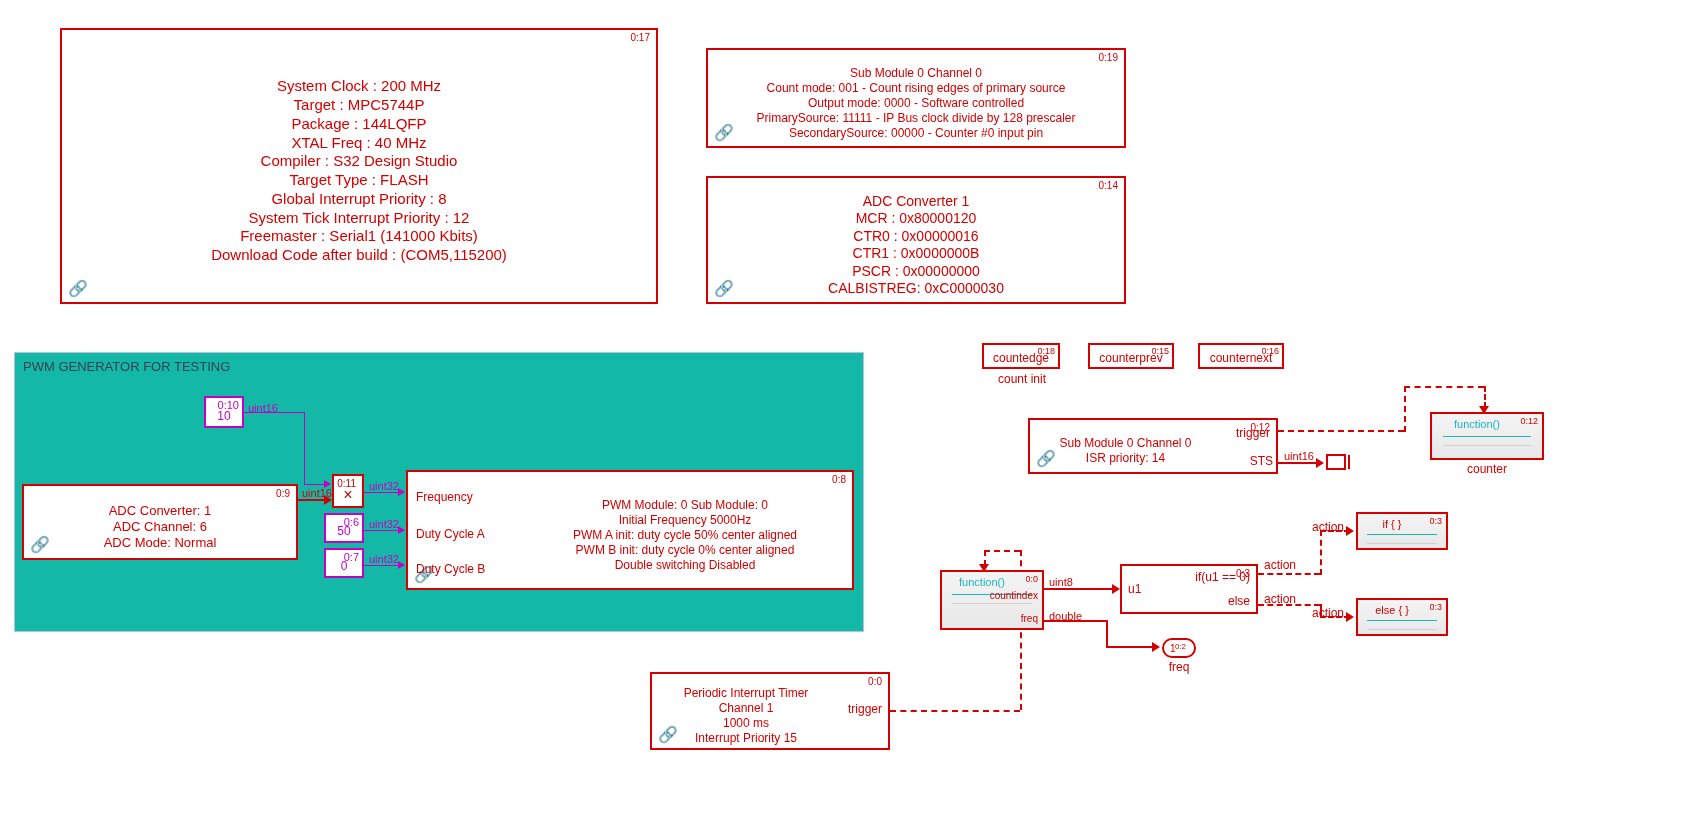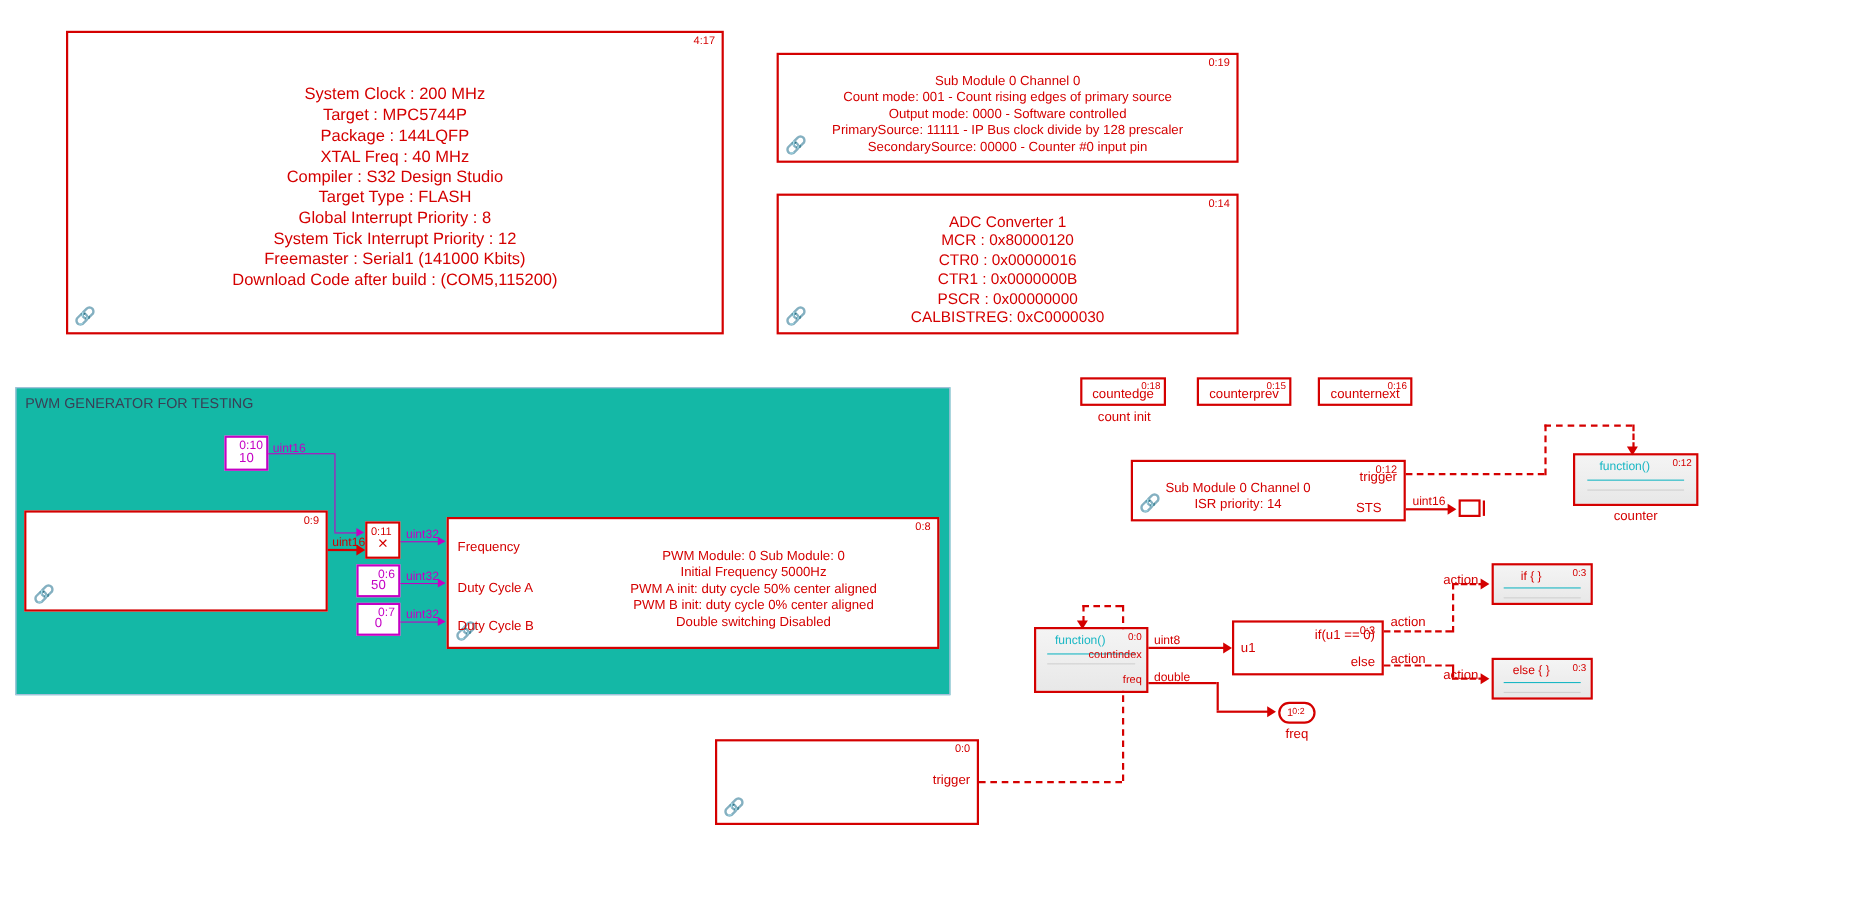--- a/index.html
+++ b/index.html
@@ -36,21 +36,21 @@
   .dhline{position:absolute;border-top:2px dashed #d40000;height:0}
   .dvline{position:absolute;border-left:2px dashed #d40000;width:0}
   .arrow-r{position:absolute;width:0;height:0;border-top:5px solid transparent;border-bottom:5px solid transparent;border-left:8px solid #d40000}
   .arrow-d{position:absolute;width:0;height:0;border-left:5px solid transparent;border-right:5px solid transparent;border-top:8px solid #d40000}
   .marrow-r{position:absolute;width:0;height:0;border-top:4px solid transparent;border-bottom:4px solid transparent;border-left:7px solid #c400c4}
 </style>
 </head>
 <body>
 
 <div class="block" style="left:60px;top:28px;width:598px;height:276px">
-  <div class="tag">4:17</div>
+  <div class="tag">0:17</div>
   <span class="linkicon">🔗</span>
   <div class="content" style="font-size:15px">
     <div>System Clock : 200 MHz</div>
     <div>Target : MPC5744P</div>
     <div>Package : 144LQFP</div>
     <div>XTAL Freq : 40 MHz</div>
     <div>Compiler : S32 Design Studio</div>
     <div>Target Type : FLASH</div>
     <div>Global Interrupt Priority : 8</div>
     <div>System Tick Interrupt Priority : 12</div>
@@ -81,23 +81,28 @@
     <div>CTR1 : 0x0000000B</div>
     <div>PSCR : 0x00000000</div>
     <div>CALBISTREG: 0xC0000030</div>
   </div>
 </div>
 
 <div class="group" style="left:14px;top:352px;width:850px;height:280px">
   <div class="title">PWM GENERATOR FOR TESTING</div>
 </div>
 
-<div class="block" style="left:22px;top:464px;width:276px;height:92px">
+<div class="block" style="left:22px;top:484px;width:276px;height:76px">
   <div class="tag">0:9</div>
   <span class="linkicon">🔗</span>
+  <div class="content" style="font-size:13px">
+    <div>ADC Converter: 1</div>
+    <div>ADC Channel: 6</div>
+    <div>ADC Mode: Normal</div>
+  </div>
 </div>
 
 <div class="typelabel" style="color:#d40000;left:302px;top:487px">uint16</div>
 <div class="hline" style="left:298px;top:499px;width:30px"></div>
 <div class="arrow-r" style="left:324px;top:495px"></div>
 
 <div class="magblock" style="left:204px;top:396px;width:40px;height:32px">
   <div class="tag">0:10</div>
   <div class="val">10</div>
 </div>
@@ -164,21 +169,21 @@
 </div>
 
 <div class="block" style="left:1028px;top:418px;width:250px;height:56px">
   <div class="tag">0:12</div>
   <span class="linkicon">🔗</span>
   <div class="content" style="font-size:12px;left:0;right:55px">
     <div>Sub Module 0 Channel 0</div>
     <div>ISR priority: 14</div>
   </div>
   <div class="portlabel" style="right:6px;top:6px">trigger</div>
-  <div class="portlabel" style="right:20px;bottom:4px">STS</div>
+  <div class="portlabel" style="right:3px;bottom:4px">STS</div>
 </div>
 <div class="typelabel" style="color:#d40000;left:1284px;top:450px">uint16</div>
 
 <div class="hline" style="left:1278px;top:462px;width:42px"></div>
 <div class="arrow-r" style="left:1316px;top:458px"></div>
 <div class="term" style="left:1326px;top:454px"></div>
 
 <div style="position:absolute;left:1348px;top:455px;width:2px;height:14px;background:#d40000"></div>
 
 <div class="dhline" style="left:1278px;top:430px;width:126px"></div>
@@ -190,20 +195,26 @@
 <div class="funcblock" style="left:1430px;top:412px;width:114px;height:48px">
   <div class="tag">0:12</div>
   <div class="fn">function()</div>
   <div class="bars"></div>
 </div>
 <div class="belowlabel" style="left:1430px;top:462px;width:114px">counter</div>
 
 <div class="block" style="left:650px;top:672px;width:240px;height:78px">
   <div class="tag">0:0</div>
   <span class="linkicon">🔗</span>
+  <div class="content" style="font-size:12px;left:0;right:48px">
+    <div>Periodic Interrupt Timer</div>
+    <div>Channel 1</div>
+    <div>1000 ms</div>
+    <div>Interrupt Priority 15</div>
+  </div>
   <div class="portlabel" style="right:6px;top:28px">trigger</div>
 </div>
 
 <div class="dhline" style="left:890px;top:710px;width:130px"></div>
 <div class="dvline" style="left:1020px;top:550px;height:160px"></div>
 <div class="dhline" style="left:984px;top:550px;width:36px"></div>
 <div class="dvline" style="left:984px;top:550px;height:16px"></div>
 <div class="arrow-d" style="left:979px;top:564px"></div>
 
 <div class="funcblock" style="left:940px;top:570px;width:104px;height:60px">

